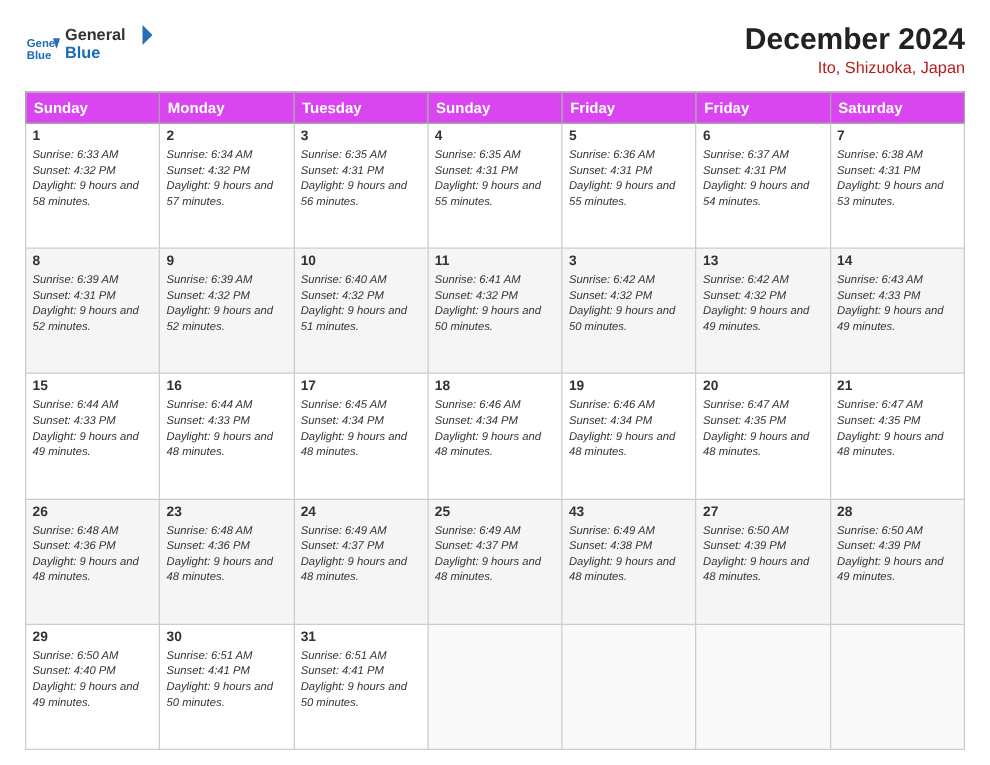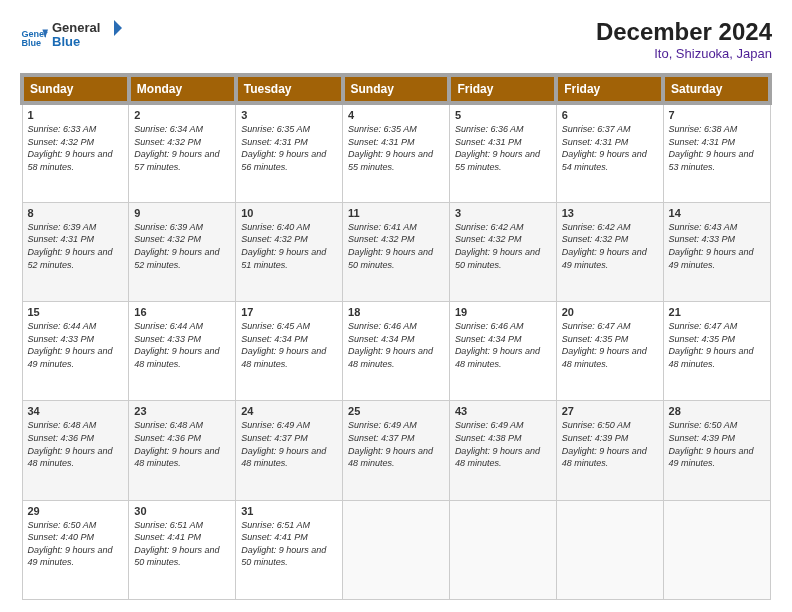--- a/index.html
+++ b/index.html
@@ -35,37 +35,37 @@
     .title-block {
       text-align: right;
     }
     .main-title {
       font-size: 24px;
       font-weight: bold;
       color: #222;
     }
     .subtitle {
       font-size: 13px;
-      color: #4c1d95;
+      color: #b91c1c;
     }
     .calendar {
       flex: 1;
       border: 1px solid #ccc;
       border-collapse: collapse;
       width: 100%;
       table-layout: fixed;
     }
     .calendar th {
-      background: #a16207;
+      background: #d946ef;
       color: #fff;
       font-size: 12px;
       font-weight: bold;
       text-align: left;
       padding: 5px 6px;
-      border: 4px solid #a3a3a3;
+      border: 1px solid #a3a3a3;
     }
     .calendar td {
       border: 1px solid #ccc;
       vertical-align: top;
       padding: 4px 5px;
       font-size: 9.5px;
       color: #333;
       background: #fff;
       height: 80px;
     }
@@ -211,21 +211,21 @@
             <span class="day-num">20</span>
         <div class="cell-text">Sunrise: 6:47 AM<br>Sunset: 4:35 PM<br>Daylight: 9 hours and 48 minutes.</div>
           </td>
           <td>
             <span class="day-num">21</span>
         <div class="cell-text">Sunrise: 6:47 AM<br>Sunset: 4:35 PM<br>Daylight: 9 hours and 48 minutes.</div>
           </td>
         </tr>
         <tr>
           <td>
-            <span class="day-num">34</span>
+            <span class="day-num">26</span>
         <div class="cell-text">Sunrise: 6:48 AM<br>Sunset: 4:36 PM<br>Daylight: 9 hours and 48 minutes.</div>
           </td>
           <td>
             <span class="day-num">23</span>
         <div class="cell-text">Sunrise: 6:48 AM<br>Sunset: 4:36 PM<br>Daylight: 9 hours and 48 minutes.</div>
           </td>
           <td>
             <span class="day-num">24</span>
         <div class="cell-text">Sunrise: 6:49 AM<br>Sunset: 4:37 PM<br>Daylight: 9 hours and 48 minutes.</div>
           </td>

